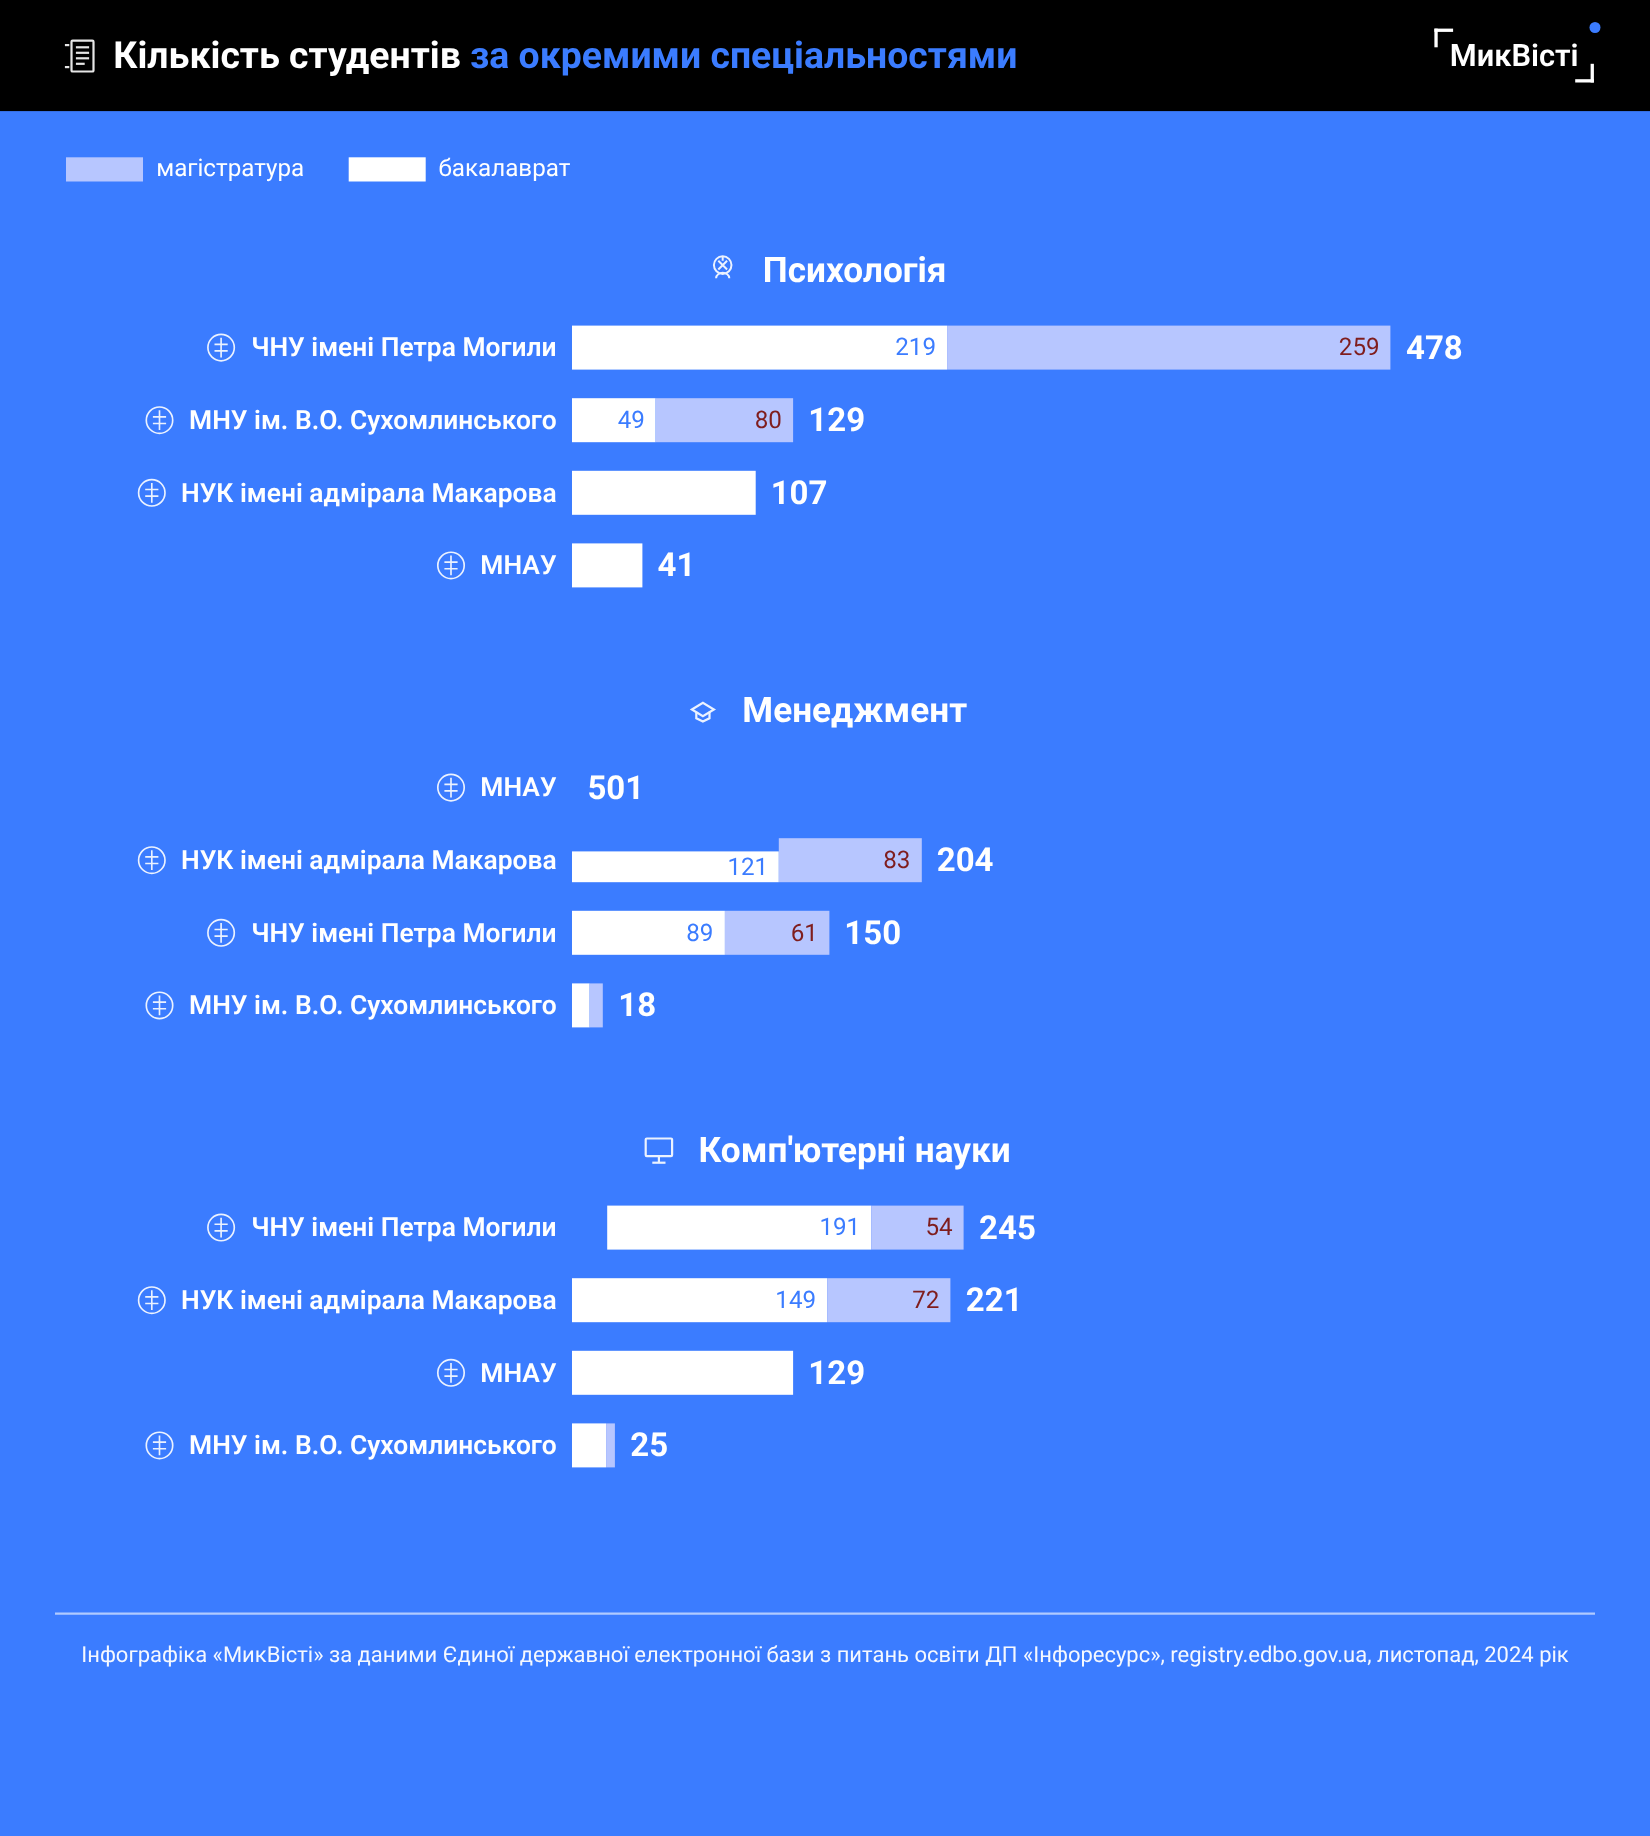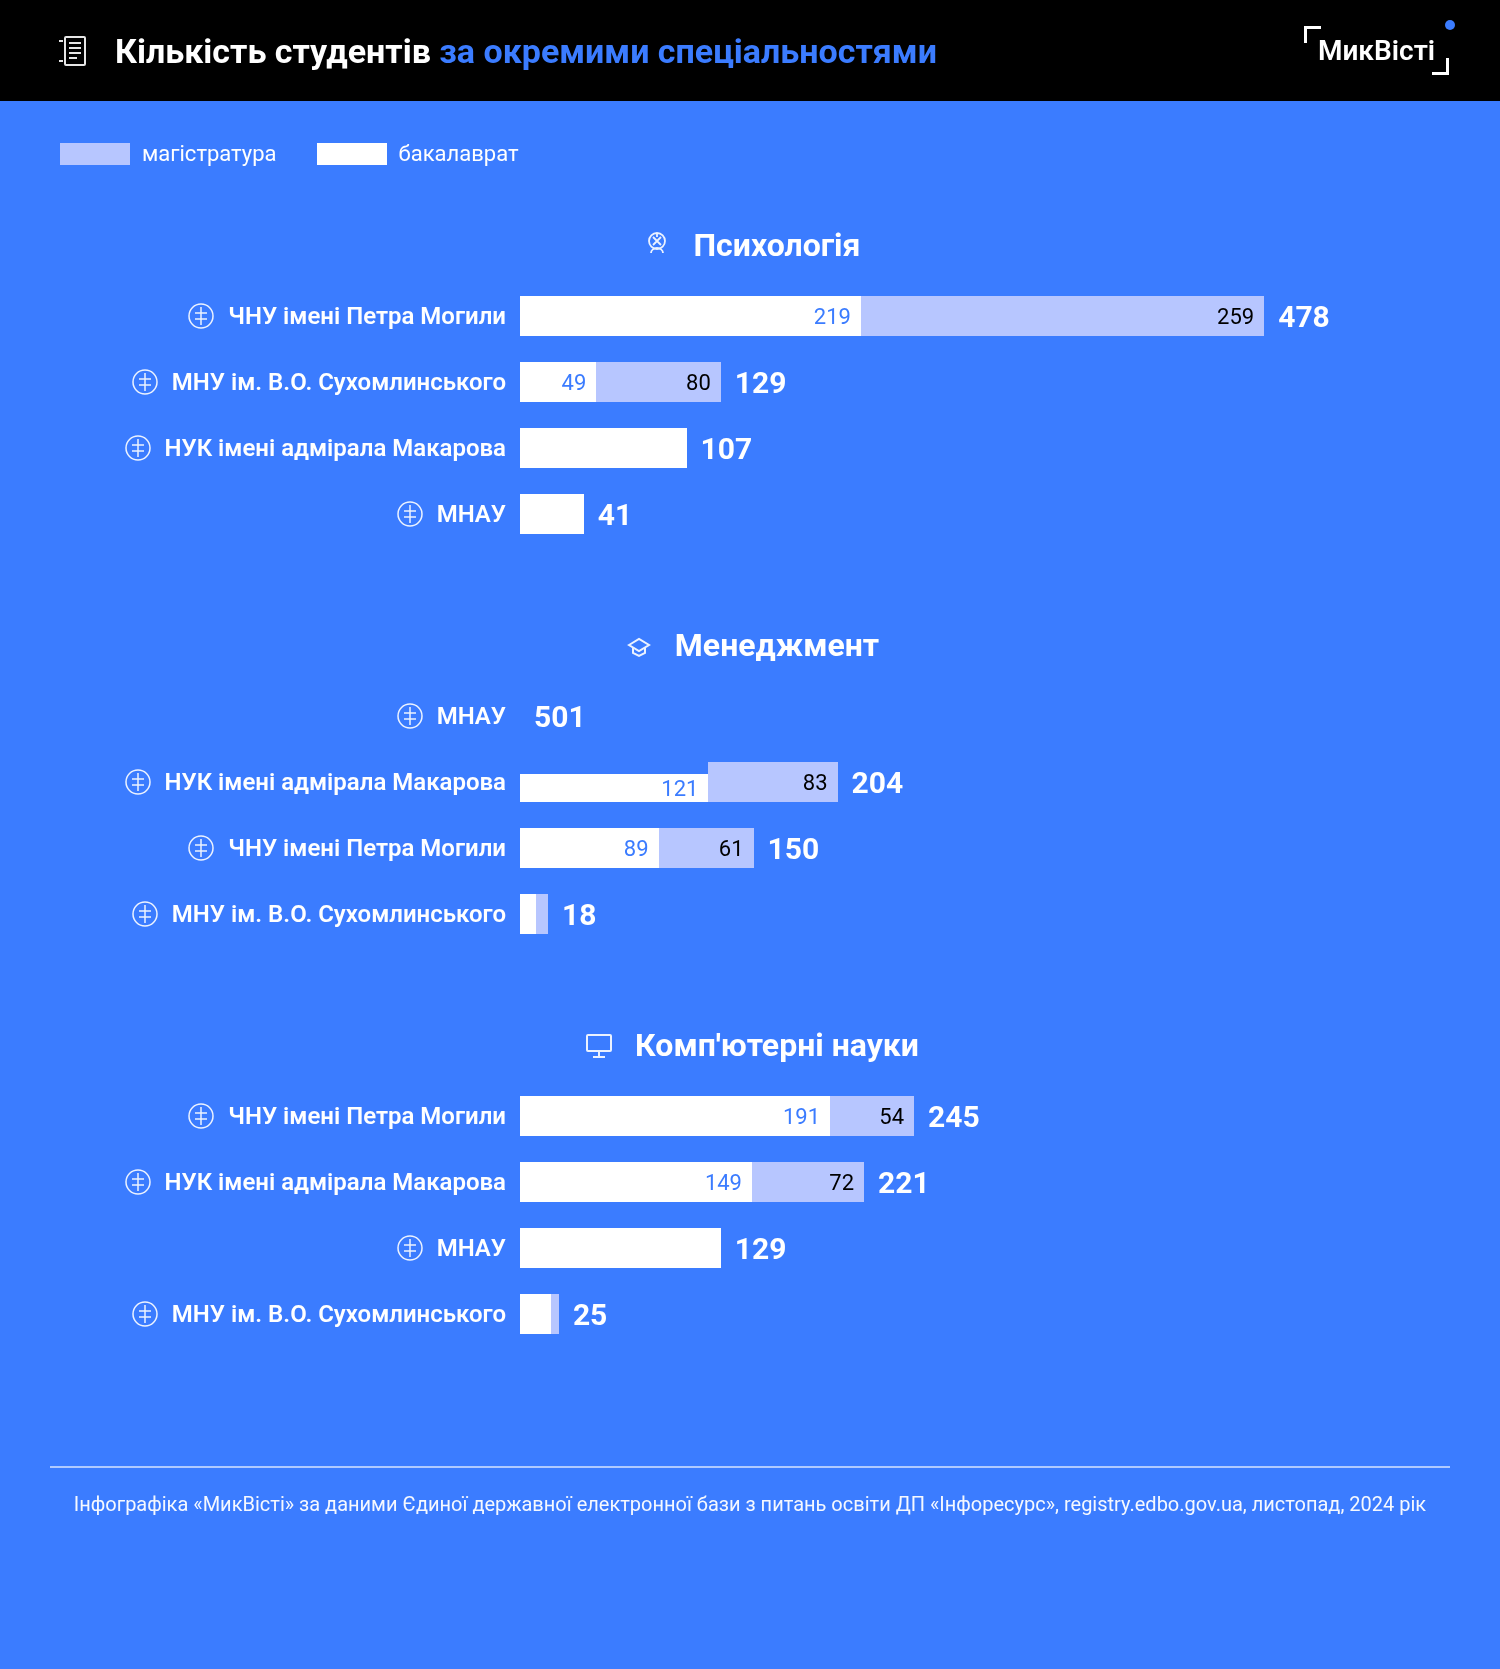--- a/index.html
+++ b/index.html
@@ -9,21 +9,21 @@
     width: 1500px;
     color: #fff;
   }
   .header {
     background: #000;
     padding: 30px 55px;
     display: flex;
     align-items: center;
     justify-content: space-between;
   }
-  .header-left { display: flex; align-items: center; gap: 20px; }
+  .header-left { display: flex; align-items: center; gap: 8px; }
   .doc-icon { width: 40px; height: 40px; opacity: 0.9; }
   .title { font-size: 34px; font-weight: 700; }
   .title-accent { color: #3b7cff; }
   .logo { font-size: 28px; font-weight: 600; position: relative; padding: 4px 10px; }
   .logo::before, .logo::after {
     content: "";
     position: absolute;
     width: 14px; height: 14px;
     border: 3px solid #fff;
   }
@@ -41,21 +41,21 @@
   .group-title-text { font-size: 32px; font-weight: 700; }
   .group-icon { width: 36px; height: 36px; opacity: 0.9; }
   .row { display: flex; align-items: center; margin-bottom: 22px; height: 44px; }
   .row-label-wrap { width: 460px; display: flex; align-items: center; justify-content: flex-end; gap: 12px; padding-right: 14px; }
   .uni-icon { width: 30px; height: 30px; opacity: 0.9; flex-shrink: 0; }
   .row-label { font-size: 24px; font-weight: 600; text-align: right; }
   .bar-area { position: relative; flex: 1; display: flex; align-items: center; text-align: right; }
   .bar-stack { display: flex; height: 40px; }
   .seg { display: flex; align-items: center; justify-content: flex-end; padding-right: 10px; font-size: 22px; }
   .seg-white { background: #fff; color: #3b7cff; }
-  .seg-light { background: #b7c6ff; color: #000000; }
+  .seg-light { background: #b7c6ff; color: #7f1d1d; }
   .seg-light-narrow { background: #b7c6ff; }
   .total { font-size: 30px; font-weight: 700; margin-left: 14px; }
   .footer { border-top: 2px solid rgba(255,255,255,0.6); margin: 20px 50px 0 50px; padding: 24px 0 50px 0; }
   .footer-text { font-size: 20px; text-align: center; opacity: 0.95; }
 </style>
 </head>
 <body>
 
 <div class="header">
   <div class="header-left">
@@ -245,21 +245,21 @@
         <div class="row">
           <div class="row-label-wrap">
             <span class="uni-icon"><svg viewBox="0 0 30 30" fill="none" stroke="#fff" stroke-width="1.5">
                 <circle cx="15" cy="15" r="12"></circle>
                 <path d="M15 6v18M9 12h12M9 18h12"></path>
               </svg></span>
             <span class="row-label">ЧНУ імені Петра Могили</span>
           </div>
           <div class="bar-area">
             <div class="bar-stack">
-              <div class="seg seg-white" style="width: 310px;">191</div>
+              <div class="seg seg-white" style="width: 240px; margin-left: 32px;">191</div>
               <div class="seg seg-light" style="width: 84.0719px; height: 40px;">54</div>
             </div>
             <span class="total">245</span>
           </div>
         </div>
         <div class="row">
           <div class="row-label-wrap">
             <span class="uni-icon"><svg viewBox="0 0 30 30" fill="none" stroke="#fff" stroke-width="1.5">
                 <circle cx="15" cy="15" r="12"></circle>
                 <path d="M15 6v18M9 12h12M9 18h12"></path>

